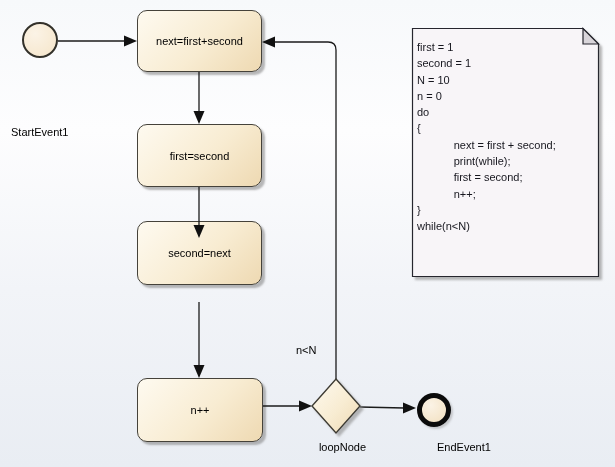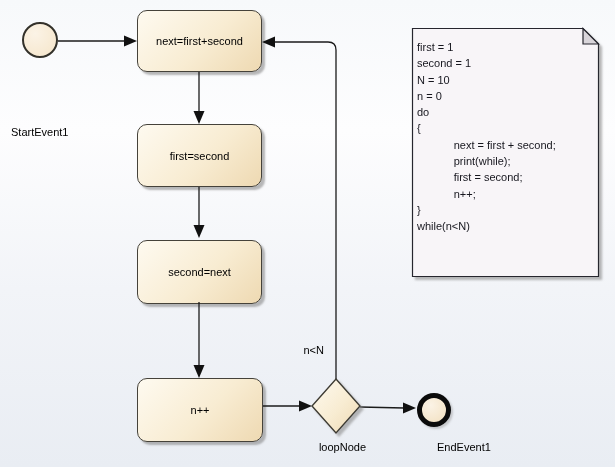--- a/index.html
+++ b/index.html
@@ -30,21 +30,21 @@
     position:absolute;left:417px;top:393px;width:34px;height:34px;
     box-sizing:border-box;border:5px solid #0b0b0b;border-radius:50%;
     background:radial-gradient(circle at 35% 30%,#fbf3e6,#f2e0c0);
     box-shadow:2px 2px 2px rgba(140,140,140,.4);
   }
   .node{position:absolute;}
   .lbl{position:absolute;font-size:11px;white-space:nowrap;}
   .lbl-loopnode{left:306px;top:441px;width:60px;text-align:right;}
   .lbl-endevent{left:437px;top:441px;}
   .lbl-start{left:11px;top:79px;margin-top:47px;}
-  .lbl-guard{left:296px;top:344px;width:28px;text-align:right;}
+  .lbl-guard{left:296px;top:344px;width:28px;}
   .note-text{
     position:absolute;left:417px;top:39px;width:176px;
     font-size:11px;line-height:16.3px;color:#16161e;
   }
   .note-line{white-space:pre;}
 </style>
 </head>
 <body>
 
 <div class="canvas">
@@ -104,21 +104,21 @@
   <div class="lbl lbl-start">StartEvent1</div>
 
   <div class="activity" style="left:137px;top:10px;width:125px;height:62px">
     <span>next=first+second</span>
   </div>
 
   <div class="activity" style="left:137px;top:124px;width:125px;height:63px">
     <span>first=second</span>
   </div>
 
-  <div class="activity" style="left:137px;top:240px;width:125px;height:64px">
+  <div class="activity" style="left:137px;top:221px;width:125px;height:64px">
     <span>second=next</span>
   </div>
 
   <div class="activity" style="left:137px;top:378px;width:126px;height:64px">
     <span>n++</span>
   </div>
 
   <div class="lbl lbl-guard">n&lt;N</div>
   <div class="lbl lbl-loopnode">loopNode</div>
 

